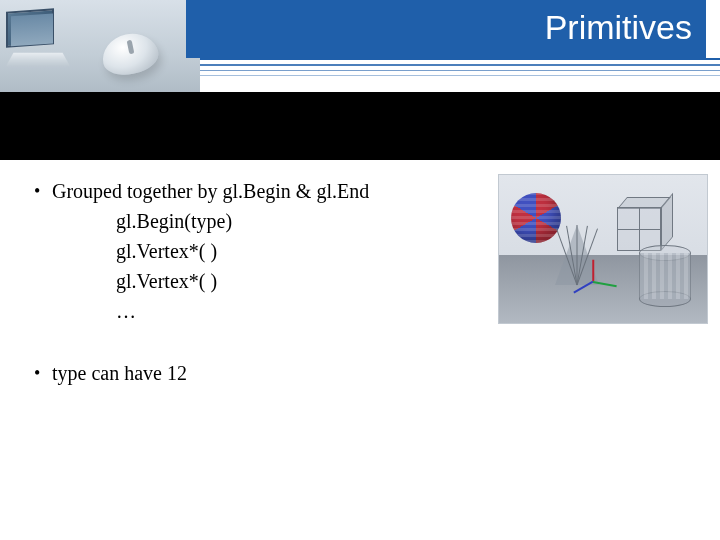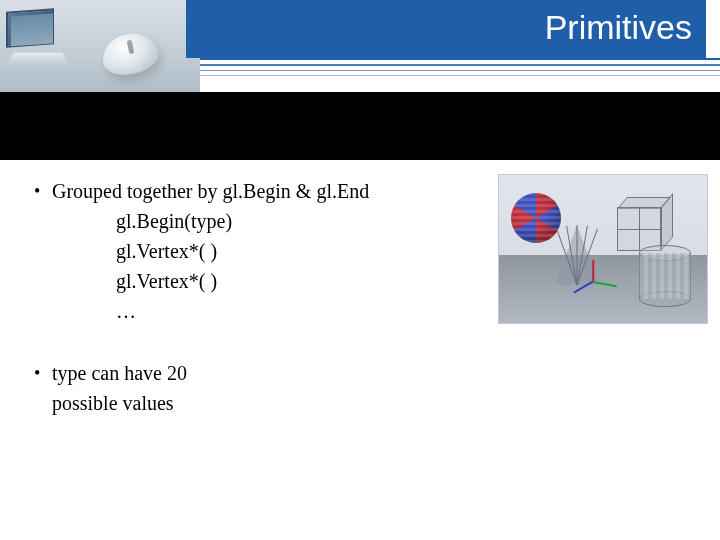--- a/index.html
+++ b/index.html
@@ -319,22 +319,21 @@
         <div>gl.Vertex*( )</div>
         <div>…</div>
       </div>
     </li>
   </ul>
 
   <div class="gap"></div>
 
   <ul class="dot">
     <li>
-      <span>type can have 20</span>
-      <div style="font-family:Georgia,'Times New Roman',serif;font-size:20px;line-height:30px;padding-left:0;">possible values</div>
+      <span>type can have 12</span>
     </li>
   </ul>
 </div>
 
 <div class="illus">
   <div class="floor"></div>
   <div class="sphere"></div>
   <div class="cone"></div>
   <div class="cone-wire">
       <span></span>

